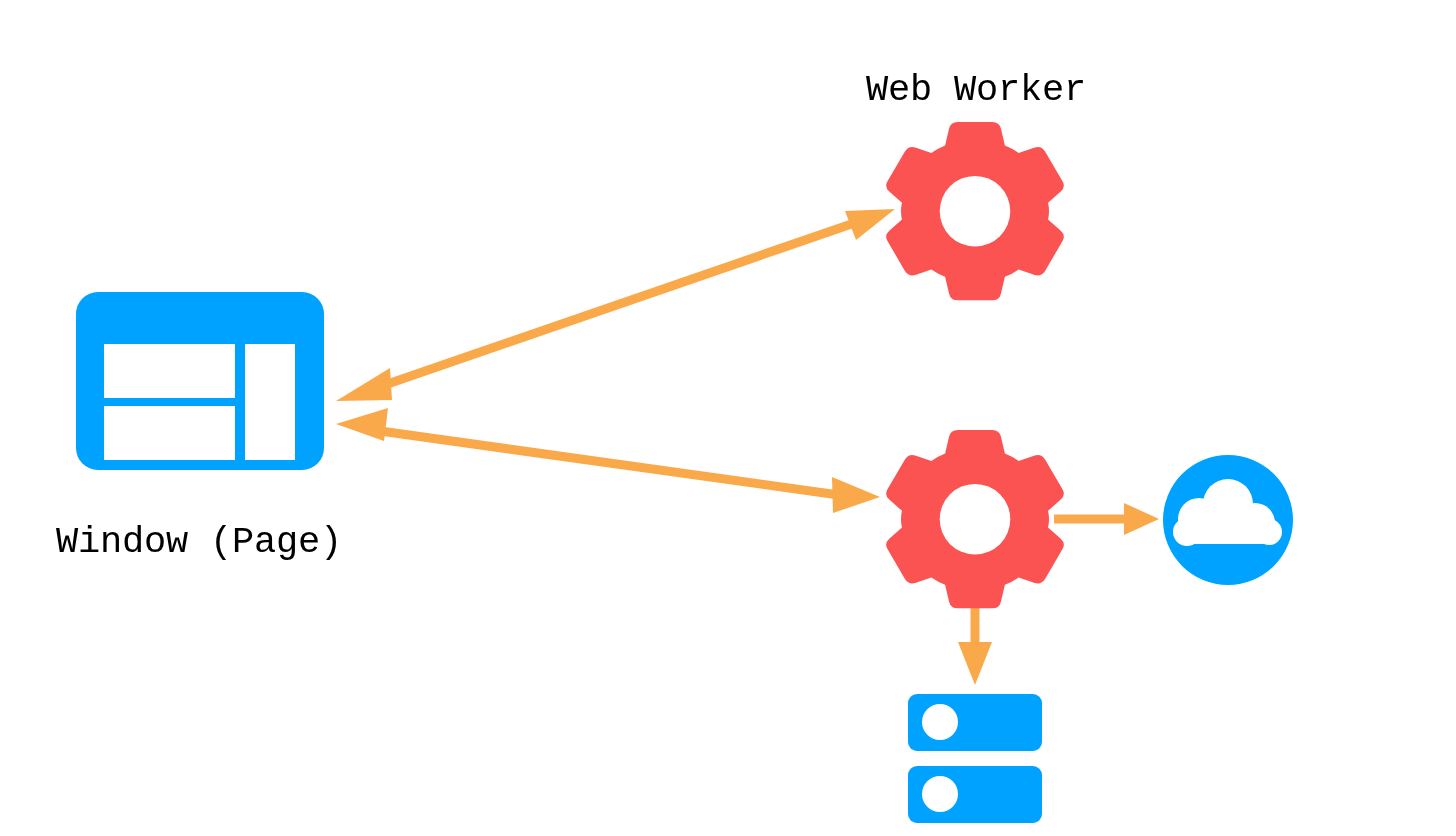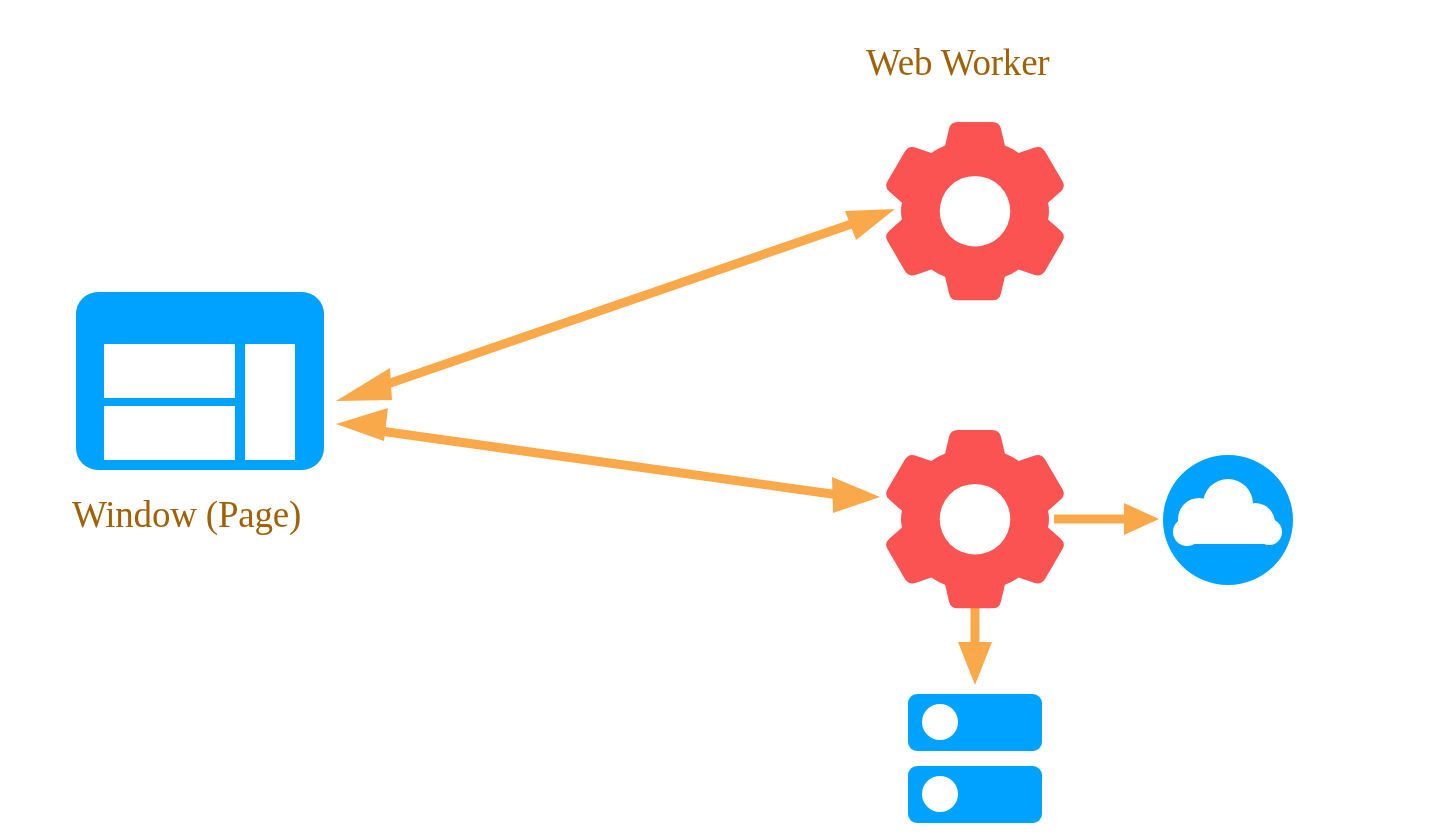--- a/index.html
+++ b/index.html
@@ -22,38 +22,39 @@
   #diagram-svg {
     position: absolute;
     top: 0;
     left: 0;
     width: 1456px;
     height: 836px;
     display: block;
   }
   .node-label {
     position: absolute;
-    color: #a16207;
-    font-family: Liberation Serif, serif;
+    color: #000000;
+    font-family: Liberation Mono, monospace;
     font-size: 37px;
     font-weight: 400;
     letter-spacing: -0.2px;
     white-space: nowrap;
     line-height: 1;
+    margin-top: 28px;
   }
   #label-web-worker {
     left: 866px;
     top: 44px;
   }
   #label-service-worker {
     left: 826px;
     top: 372px;
   }
   #label-window-page {
-    left: 72px;
+    left: 56px;
     top: 496px;
   }
 </style>
 </head>
 <body>
 
 <div id="diagram-root">
 
   <svg id="diagram-svg" viewBox="0 0 1456 836" xmlns="http://www.w3.org/2000/svg">
 

